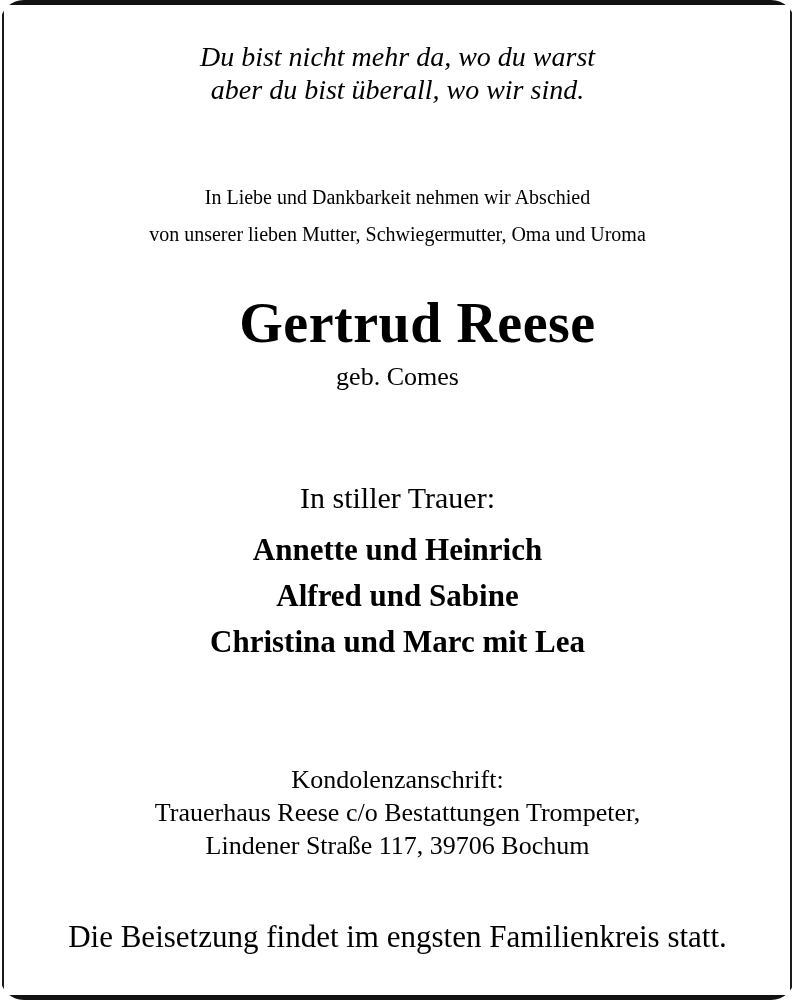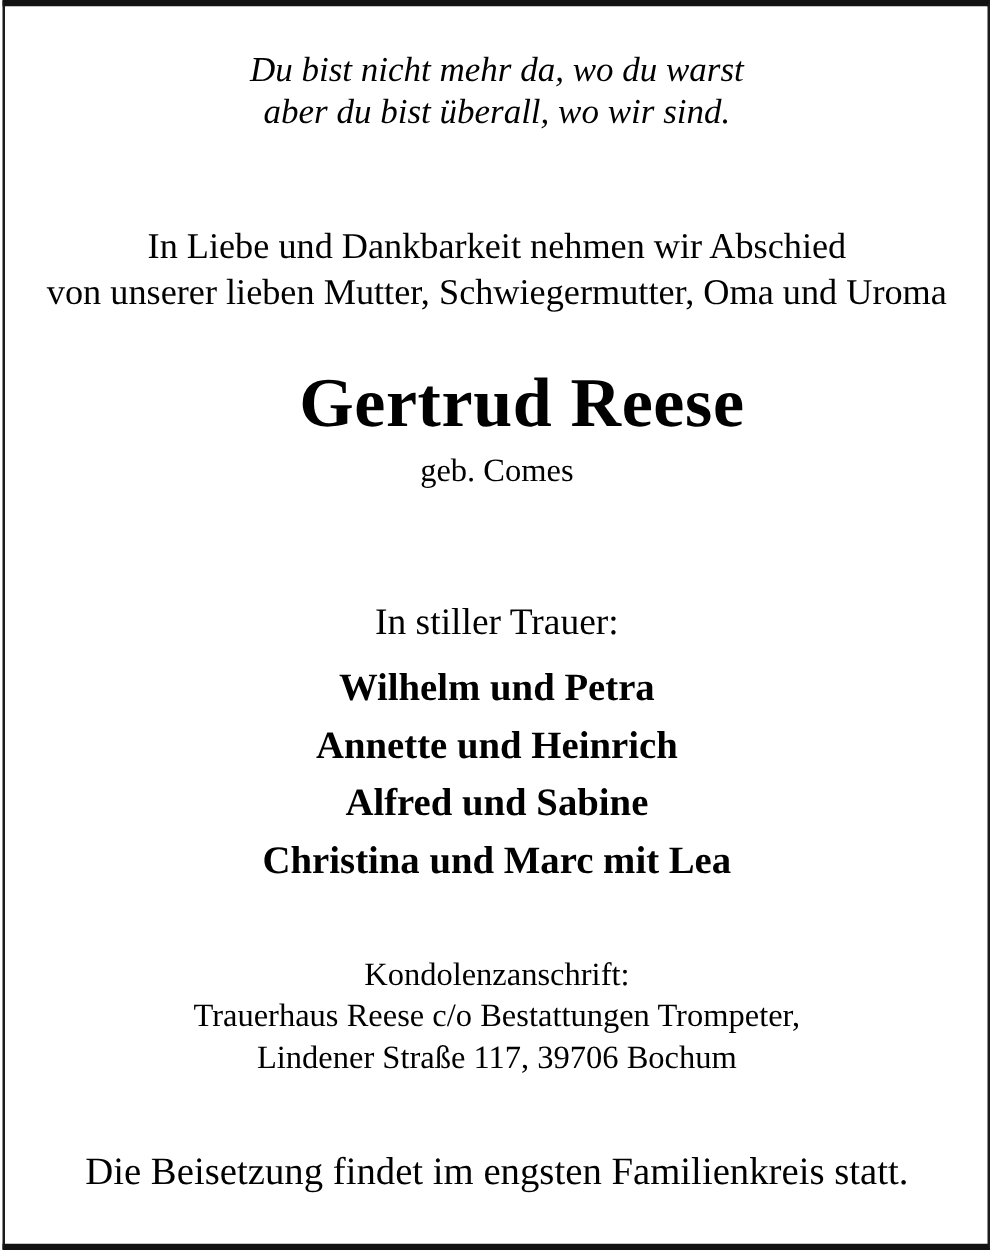--- a/index.html
+++ b/index.html
@@ -8,20 +8,21 @@
     background: #ffffff;
   }
   .page {
     position: relative;
     width: 795px;
     height: 1000px;
     background: #ffffff;
     color: #000000;
     font-family: "Liberation Serif", "DejaVu Serif", serif;
     overflow: hidden;
+    border-radius: 24px;
   }
   
   .frame {
     position: absolute;
     top: 0;
     bottom: 0;
     left: 2px;
     right: 3px;
     border-top: 5px solid #121212;
     border-bottom: 5px solid #121212;
@@ -37,21 +38,21 @@
     white-space: nowrap;
   }
   .quote {
     top: 40px;
     font-style: italic;
     font-size: 28px;
     line-height: 33px;
   }
   .intro {
     top: 179px;
-    font-size: 29px;
+    font-size: 20px;
     line-height: 37px;
   }
   .name {
     top: 293px;
     margin: 0;
     font-size: 56px;
     font-weight: bold;
     line-height: 60px;
     letter-spacing: 0.5px;
     padding-left: 20px;
@@ -109,21 +110,20 @@
   </div>
 
   <h1 class="block name">Gertrud Reese</h1>
 
   <div class="block maiden">geb. Comes</div>
 
 
   <div class="block trauer">In stiller Trauer:</div>
 
   <div class="block mourners">
-    <div>Wilhelm und Petra</div>
     <div>Annette und Heinrich</div>
     <div>Alfred und Sabine</div>
     <div>Christina und Marc mit Lea</div>
   </div>
 
   <div class="block condolence">
     <div>Kondolenzanschrift:</div>
     <div>Trauerhaus Reese c/o Bestattungen Trompeter,</div>
     <div>Lindener Straße 117, 39706 Bochum</div>
   </div>

